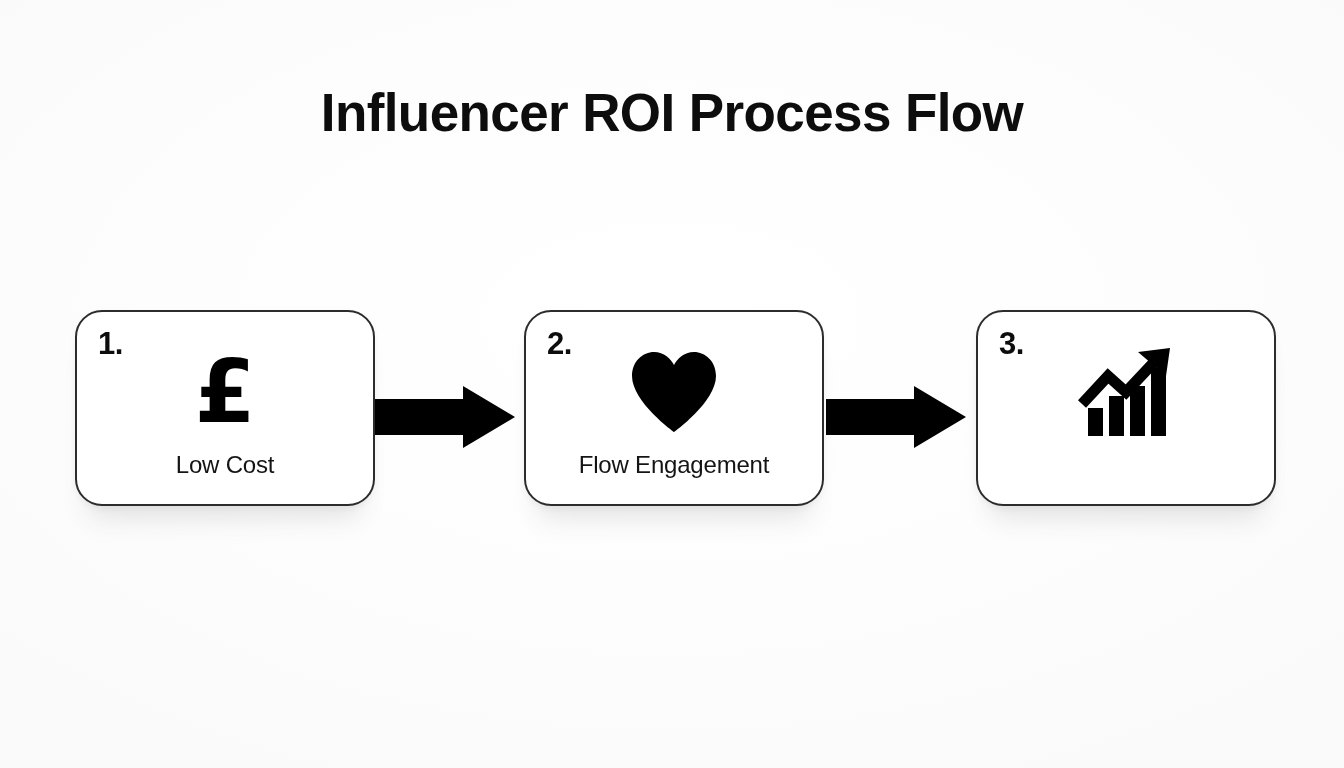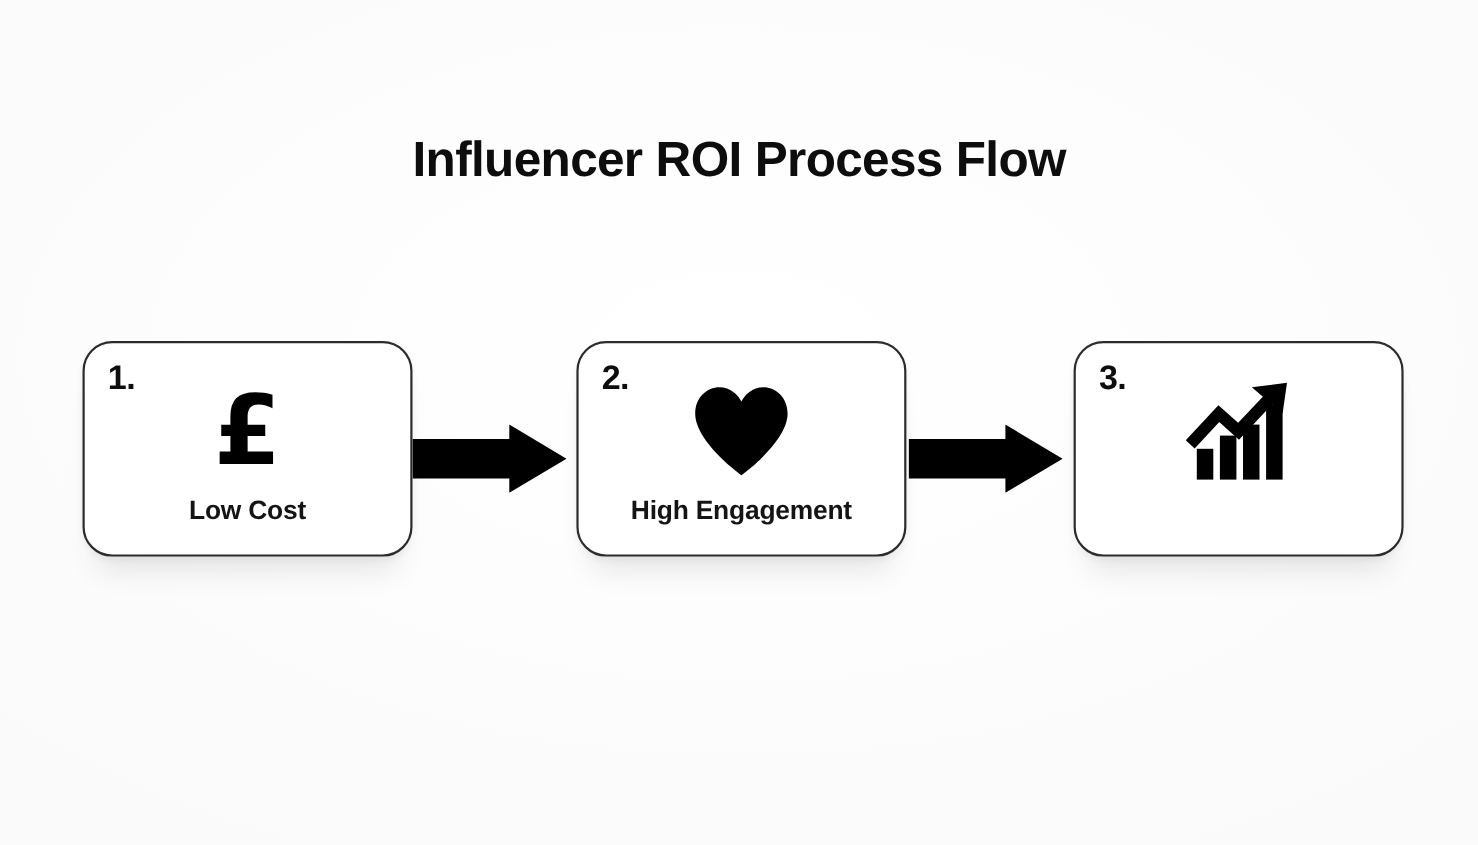--- a/index.html
+++ b/index.html
@@ -22,27 +22,26 @@
     background:
       radial-gradient(ellipse 900px 500px at 50% 42%, #ffffff 0%, #fdfdfd 55%, #fafafa 100%);
   }
 
   #page-title {
     position: absolute;
     top: 84px;
     left: 0;
     width: 100%;
     text-align: center;
-    font-size: 45px;
+    font-size: 53px;
     font-weight: bold;
     letter-spacing: -0.6px;
     color: #0d0d0d;
     line-height: 1.1;
     white-space: nowrap;
-    margin-top: 36px;
   }
 
   #flow-row {
     position: absolute;
     top: 310px;
     left: 75px;
     width: 1201px;
     height: 198px;
   }
 
@@ -92,21 +91,21 @@
     font-family: "DejaVu Sans", sans-serif;
   }
 
   .card-label {
     position: absolute;
     bottom: 24px;
     left: 0;
     width: 100%;
     text-align: center;
     font-size: 24px;
-    font-weight: 700;
+    font-weight: 400;
     color: #141414;
     letter-spacing: -0.2px;
     line-height: 1.2;
     white-space: nowrap;
   }
 
   
   .flow-arrow {
     position: absolute;
     top: 76px;
@@ -140,21 +139,21 @@
       </svg>
     </div>
 
     <div class="flow-card card-2">
       <div class="card-number">2.</div>
       <div class="card-icon">
         <svg width="92" height="84" viewBox="0 0 92 84" xmlns="http://www.w3.org/2000/svg" aria-hidden="true">
           <path d="M46 82 C46 82 4 52 4 26 C4 11 15 2 26 2 C36 2 43 9 46 15 C49 9 56 2 66 2 C77 2 88 11 88 26 C88 52 46 82 46 82 Z" fill="#000000"></path>
         </svg>
       </div>
-      <div class="card-label">High Engagement</div>
+      <div class="card-label">Flow Engagement</div>
     </div>
 
     <div class="flow-arrow arrow-2">
       <svg viewBox="0 0 140 62" xmlns="http://www.w3.org/2000/svg" aria-hidden="true">
         <path d="M0 13 L88 13 L88 0 L140 31 L88 62 L88 49 L0 49 Z" fill="#000000"></path>
       </svg>
     </div>
 
     <div class="flow-card card-3">
       <div class="card-number">3.</div>

